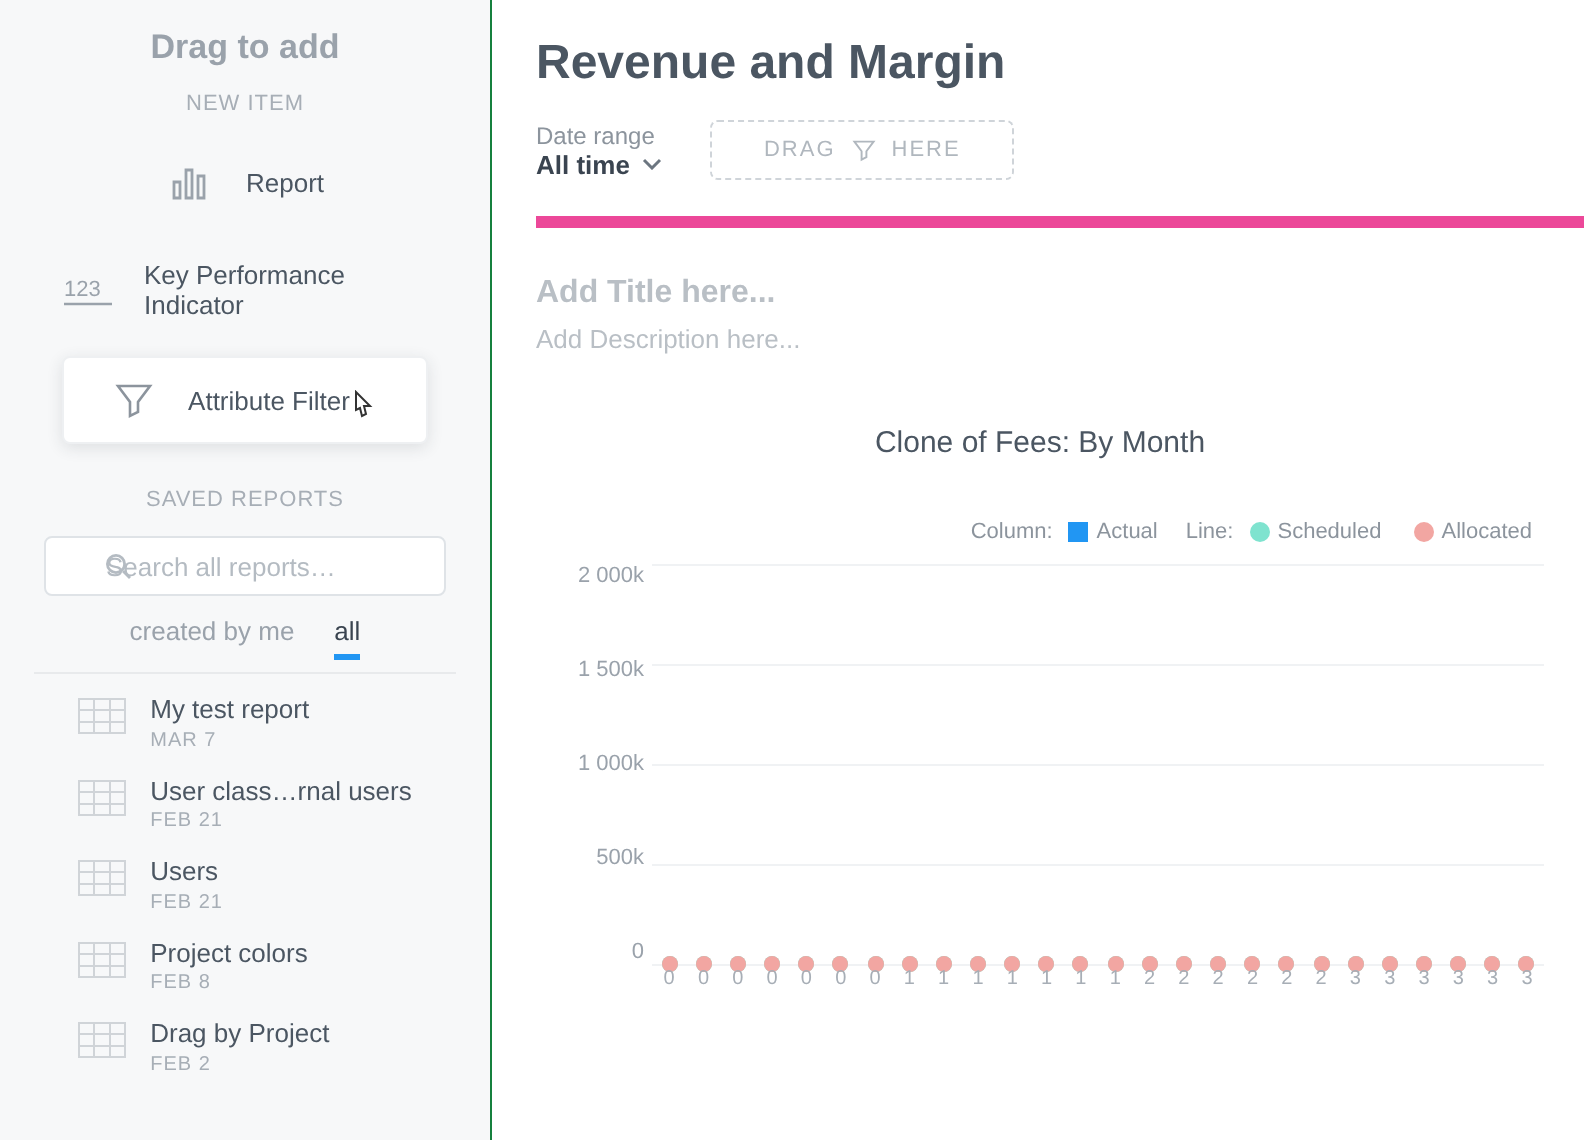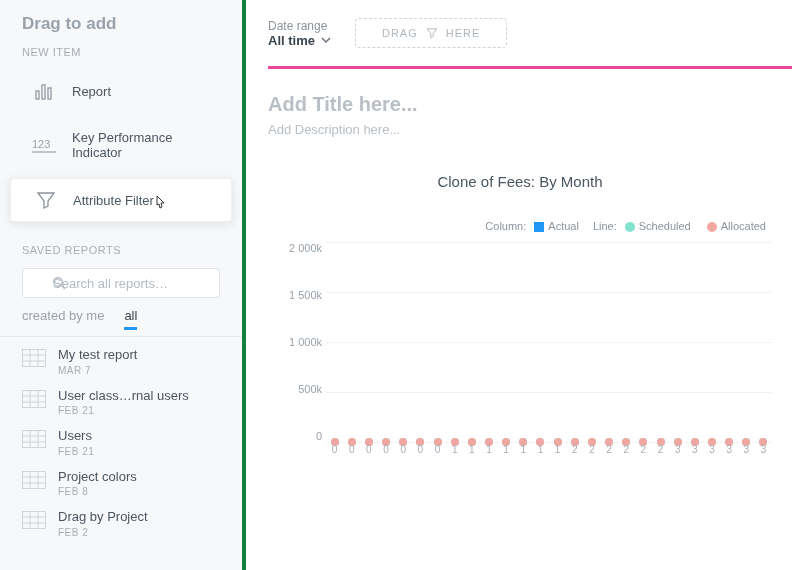--- a/index.html
+++ b/index.html
@@ -11,24 +11,25 @@
     height: 570px;
     overflow: hidden;
     background: #fff;
     display: flex;
   }
   
   .sidebar {
     width: 246px;
     min-width: 246px;
     background: #f7f8f9;
-    border-right: 4px solid #15803d;
+    border-right: 1px solid #15803d;
     display: flex;
     flex-direction: column;
     padding: 10px 0 0 0;
+    align-items: center;
   }
   .drag-title {
     font-size: 17px;
     font-weight: 600;
     color: #9aa2ab;
     padding: 4px 22px 8px;
   }
   .section-label {
     font-size: 11px;
     letter-spacing: 0.5px;
@@ -132,42 +133,42 @@
   .page-title {
     font-size: 24px;
     font-weight: 700;
     color: #4b5662;
     margin-bottom: 14px;
   }
   .filter-row {
     display: flex;
     align-items: center;
     gap: 24px;
-    border-bottom: 3px solid #ec4899;
+    border-bottom: 6px solid #ec4899;
     padding-bottom: 18px;
   }
   .date-range { font-size: 12px; color: #8c949d; }
   .date-value { font-size: 13px; font-weight: 700; color: #3a4450; display:flex; align-items:center; gap:6px;}
   .drag-here {
     border: 1px dashed #cfd4d9;
     border-radius: 4px;
     color: #b0b7be;
     font-size: 11px;
     letter-spacing: 1px;
     padding: 8px 26px;
     display: flex;
     align-items: center;
     gap: 8px;
   }
 
   .inline-edit {
     margin-top: 24px;
   }
   .add-title {
-    font-size: 20px;
+    font-size: 16px;
     font-weight: 700;
     color: #b9bfc5;
     margin-bottom: 6px;
   }
   .add-desc {
     font-size: 13px;
     color: #b9bfc5;
   }
 
   .chart-wrap {
@@ -400,20 +401,21 @@
         </span>
         <span class="report-text">
           <span class="report-name">Drag by Project</span>
           <span class="report-date">FEB 2</span>
         </span>
       </div>
     </div>
 </div>
 
 <div class="main">
+  <div class="page-title">Revenue and Margin</div>
 
   <div class="filter-row">
     <div>
       <div class="date-range">Date range</div>
       <div class="date-value">
         <span>All time</span>
         <span>
           <svg width="10" height="6" viewBox="0 0 10 6">
               <path d="M1 1l4 4 4-4" fill="none" stroke="#6c7680" stroke-width="1.5"></path>
             </svg>

